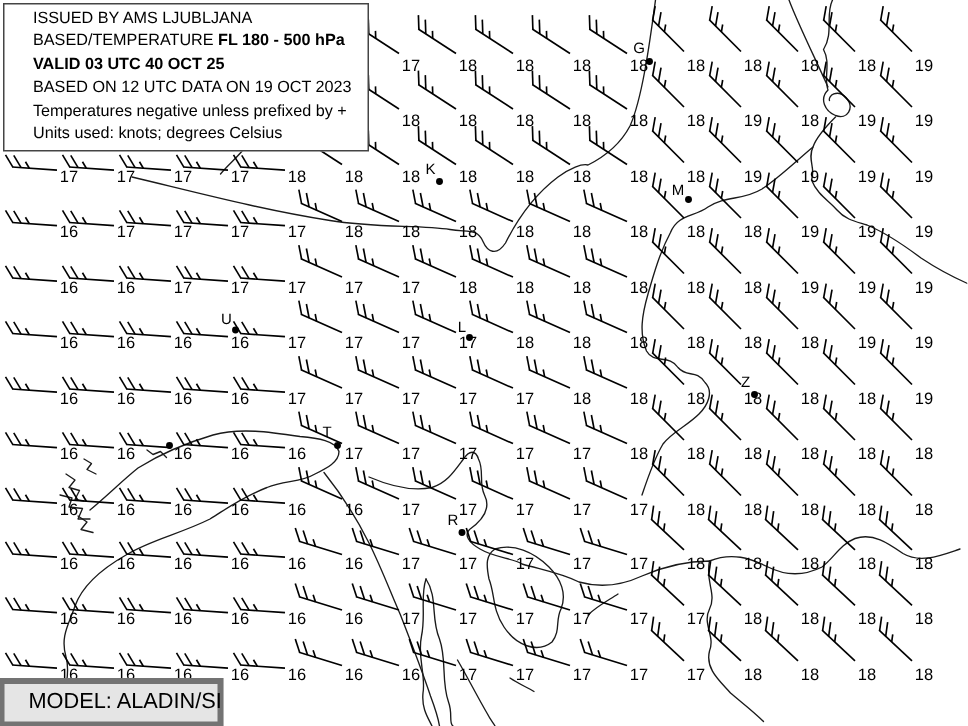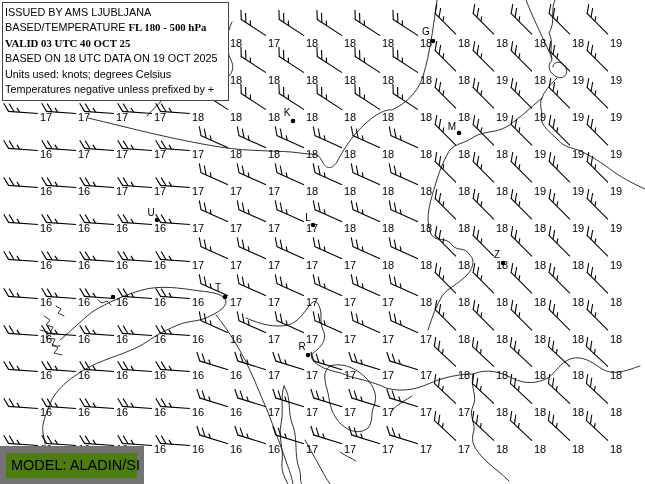--- a/index.html
+++ b/index.html
@@ -3,27 +3,27 @@
 <meta charset="utf-8">
 <style>
   html,body{margin:0;padding:0;background:#fff;}
   #screen{
     position:relative;width:645px;height:484px;overflow:hidden;background:#ffffff;
     font-family:"Liberation Sans",sans-serif;color:#000;
   }
   #map-svg{position:absolute;left:0;top:0;}
   .info-box{
     position:absolute;left:2px;top:2px;width:219px;background:#ffffff;
-    border:1px solid #444;padding:2px 4px 3px 2px;
+    border:1px solid #444;padding:2px 4px 3px 19px;
     font-size:10.8px;line-height:15.4px;white-space:nowrap;
   }
-  .info-box b{font-weight:bold;font-family:Liberation Serif, serif;}
+  .info-box b{font-weight:bold;}
   .model-box{
-    position:absolute;left:-1px;bottom:-1px;width:126px;height:25px;background:#4d7c0f;
-    border:7px solid #737373;font-size:14.5px;line-height:24px;padding-left:5px;white-space:nowrap;
+    position:absolute;left:-1px;bottom:-1px;width:126px;height:25px;background:#e5e5e5;
+    border:4px solid #737373;font-size:14.5px;line-height:24px;padding-left:16px;white-space:nowrap;
   }
   svg text{font-family:"Liberation Sans",sans-serif;}
 </style>
 </head>
 <body>
 
 <div id="screen">
   <svg id="map-svg" width="645" height="484" viewBox="0 0 645 484">
       <path d="M88,118 C130,128 175,140 220,147 C250,152 280,150 300,153 C312,155 318,152 322,161 C325,168 331,171 337,162 C344,148 356,130 372,118 C380,112 388,109 392,110 C400,106 412,99 420,84 C428,66 433,30 437,0" fill="none" stroke="#1a1a1a" stroke-width="0.9" stroke-linecap="round" stroke-linejoin="round"></path>
       <path d="M526,0 C532,16 544,40 552,58" fill="none" stroke="#1a1a1a" stroke-width="0.9" stroke-linecap="round" stroke-linejoin="round"></path>
@@ -973,21 +973,21 @@
       <circle cx="225" cy="297" r="2.3" fill="#000000"></circle>
       <text x="302" y="350" text-anchor="middle" font-size="10" fill="#000000">R</text>
       <circle cx="308" cy="355" r="2.3" fill="#000000"></circle>
       <circle cx="113" cy="297" r="2.3" fill="#000000"></circle>
     </svg>
 
   <div class="info-box">
     <div>ISSUED BY AMS LJUBLJANA</div>
     <div><span>BASED/TEMPERATURE </span><b>FL 180 - 500 hPa</b></div>
     <div><b>VALID 03 UTC 40 OCT 25</b></div>
-    <div>BASED ON 18 UTC DATA ON 19 OCT 2025</div>
+    <div>BASED ON 12 UTC DATA ON 19 OCT 2023</div>
+    <div>Temperatures negative unless prefixed by +</div>
     <div>Units used: knots; degrees Celsius</div>
-    <div>Temperatures negative unless prefixed by +</div>
   </div>
 
   <div class="model-box">
     <span>MODEL: ALADIN/SI</span>
   </div>
 </div>
 
 </body></html>

